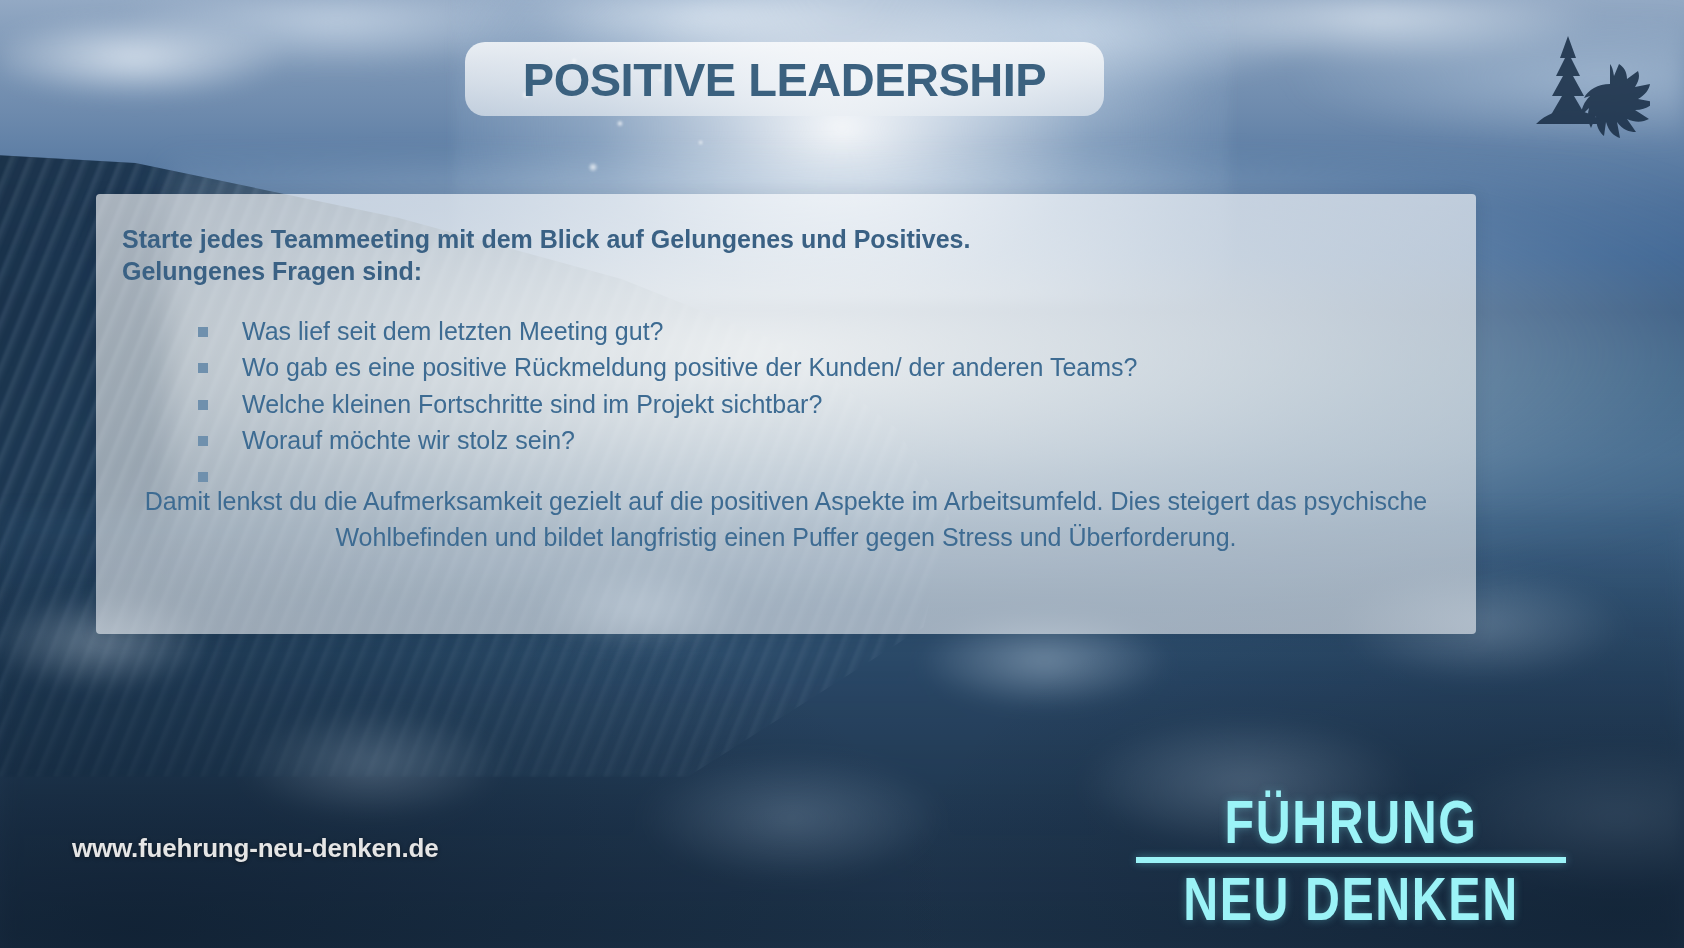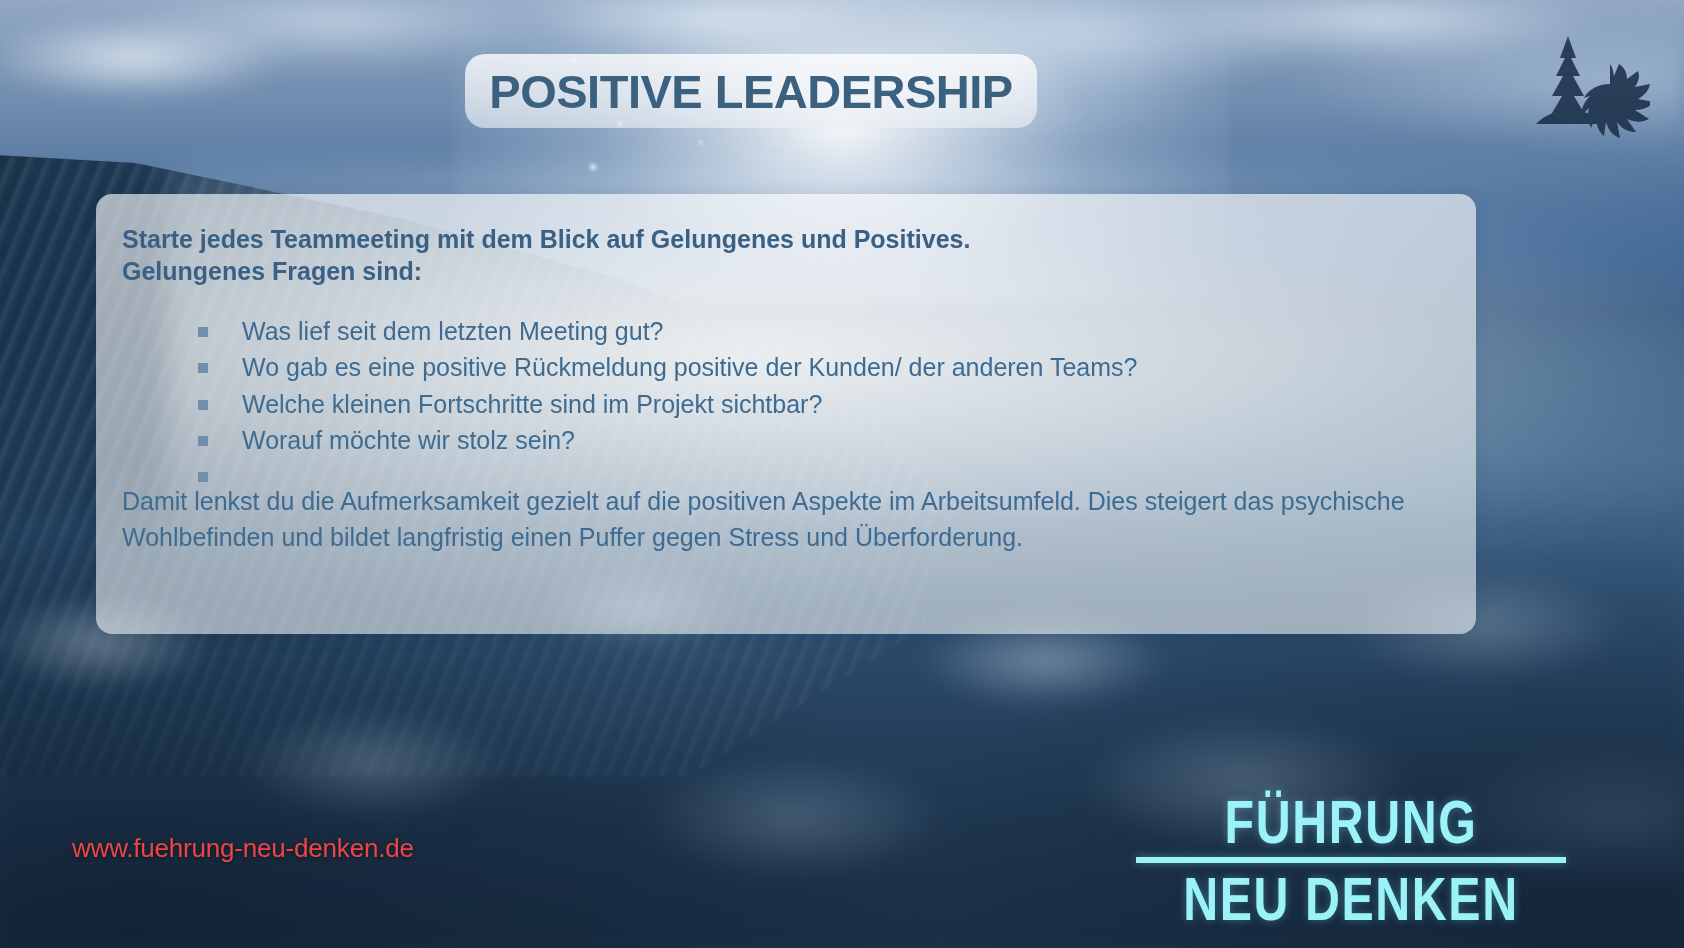--- a/index.html
+++ b/index.html
@@ -175,48 +175,47 @@
     width: 160px;
     height: 135px;
     opacity: .88;
   }
 
   
   .title-pill {
     position: absolute;
     left: 465px;
     top: 42px;
-    width: 572px;
+    width: 639px;
     height: 74px;
     border-radius: 20px;
     background: linear-gradient(to bottom,
       rgba(255,255,255,0.80),
       rgba(246,248,250,0.72) 55%,
       rgba(233,238,243,0.66));
     display: flex;
     align-items: center;
     justify-content: center;
-    margin-top: 12px;
   }
   .title-text {
     font-size: 47px;
     font-weight: bold;
     letter-spacing: -0.5px;
     color: #3b617f;
     white-space: nowrap;
   }
 
   
   .content-card {
     position: absolute;
     left: 96px;
     top: 194px;
     width: 1380px;
     height: 440px;
-    border-radius: 16px;
+    border-radius: 4px;
     background: linear-gradient(to bottom,
       rgba(255,255,255,0.62) 0%,
       rgba(252,252,250,0.58) 35%,
       rgba(247,247,246,0.56) 62%,
       rgba(238,241,245,0.60) 100%);
     box-shadow: 0 2px 18px rgba(12,30,50,0.12);
     padding: 30px 26px 0 26px;
     box-sizing: border-box;
   }
 
@@ -251,30 +250,31 @@
     background: #6f90ad;
     display: inline-block;
   }
 
   .closing {
     color: #3d6b92;
     font-size: 25px;
     line-height: 1.42;
     margin: 26px 0 0 0;
     max-width: 1340px;
+    text-align: center;
   }
 
   
   .site-url {
     position: absolute;
     left: 72px;
     bottom: 84px;
-    color: #ef4444;
+    color: #e5e5e5;
     font-size: 26px;
-    font-weight: normal;
+    font-weight: bold;
     letter-spacing: -0.2px;
     text-shadow: 0 1px 4px rgba(0,0,0,.45);
   }
 
   .logo {
     position: absolute;
     right: 118px;
     bottom: 18px;
     text-align: center;
     line-height: 1;

